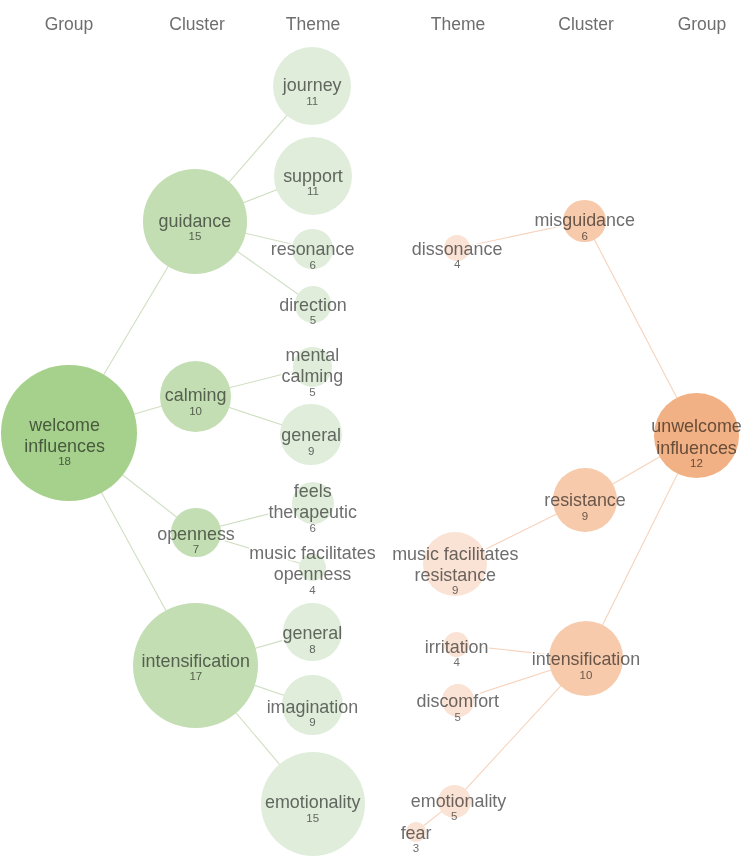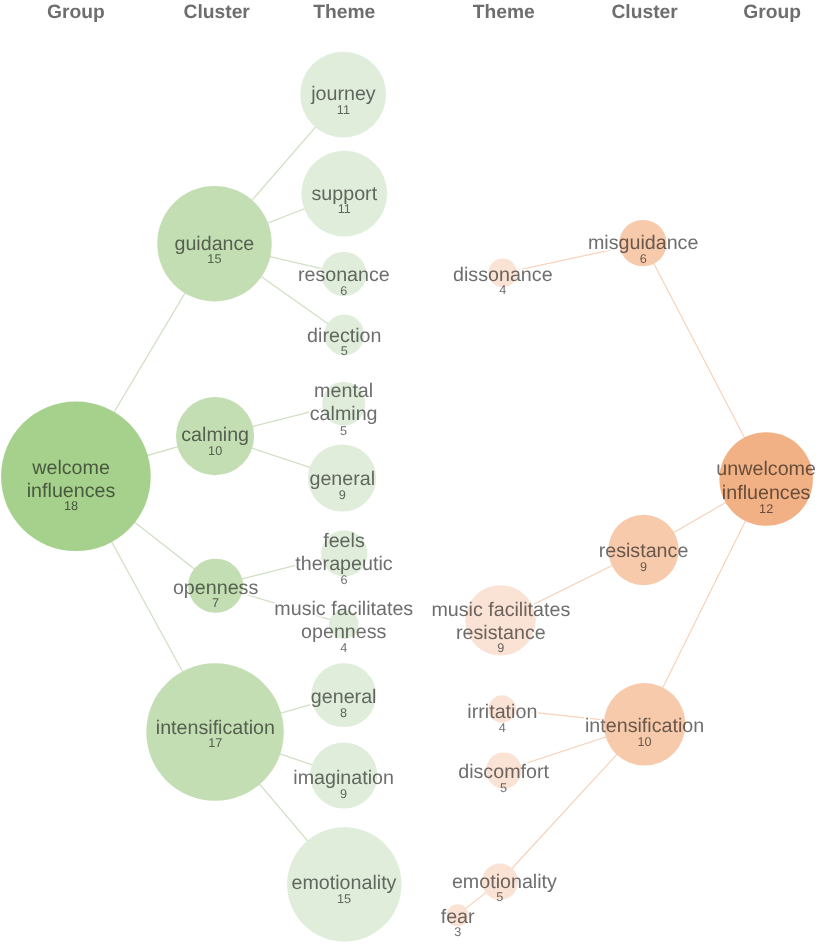--- a/index.html
+++ b/index.html
@@ -2,22 +2,22 @@
 <html><head>
 <meta charset="utf-8">
 <title>Group / Cluster / Theme network</title>
 <style>
   html,body{margin:0;padding:0;background:#ffffff;}
   body{width:742px;height:859px;overflow:hidden;
        font-family:"Liberation Sans",sans-serif;
        -webkit-font-smoothing:antialiased;}
   #stage{position:relative;width:742px;height:859px;background:#fff;}
   #headers{position:absolute;left:0;top:0;width:742px;height:22px;}
-  .col-header{position:absolute;top:2px;transform:translateX(-50%);
-              font-size:17.5px;font-weight:bold;color:#6e6e6e;
+  .col-header{position:absolute;top:16px;transform:translateX(-50%);
+              font-size:17.5px;font-weight:normal;color:#6e6e6e;
               line-height:17px;white-space:nowrap;}
   #links{position:absolute;left:0;top:0;width:742px;height:859px;}
   #halos,#bubbles,#labels{position:absolute;left:0;top:0;
                           width:742px;height:859px;}
   #halos{color:#ffffff;-webkit-text-stroke:3px #ffffff;}
   .node{position:absolute;}
   .bubble{position:absolute;border-radius:50%;}
   .node-label{position:absolute;left:0;top:0;width:0;height:0;}
   #labels .node-label{color:#6e6e6e;mix-blend-mode:multiply;}
   .lbl-line{position:absolute;left:0;transform:translateX(-50%);

